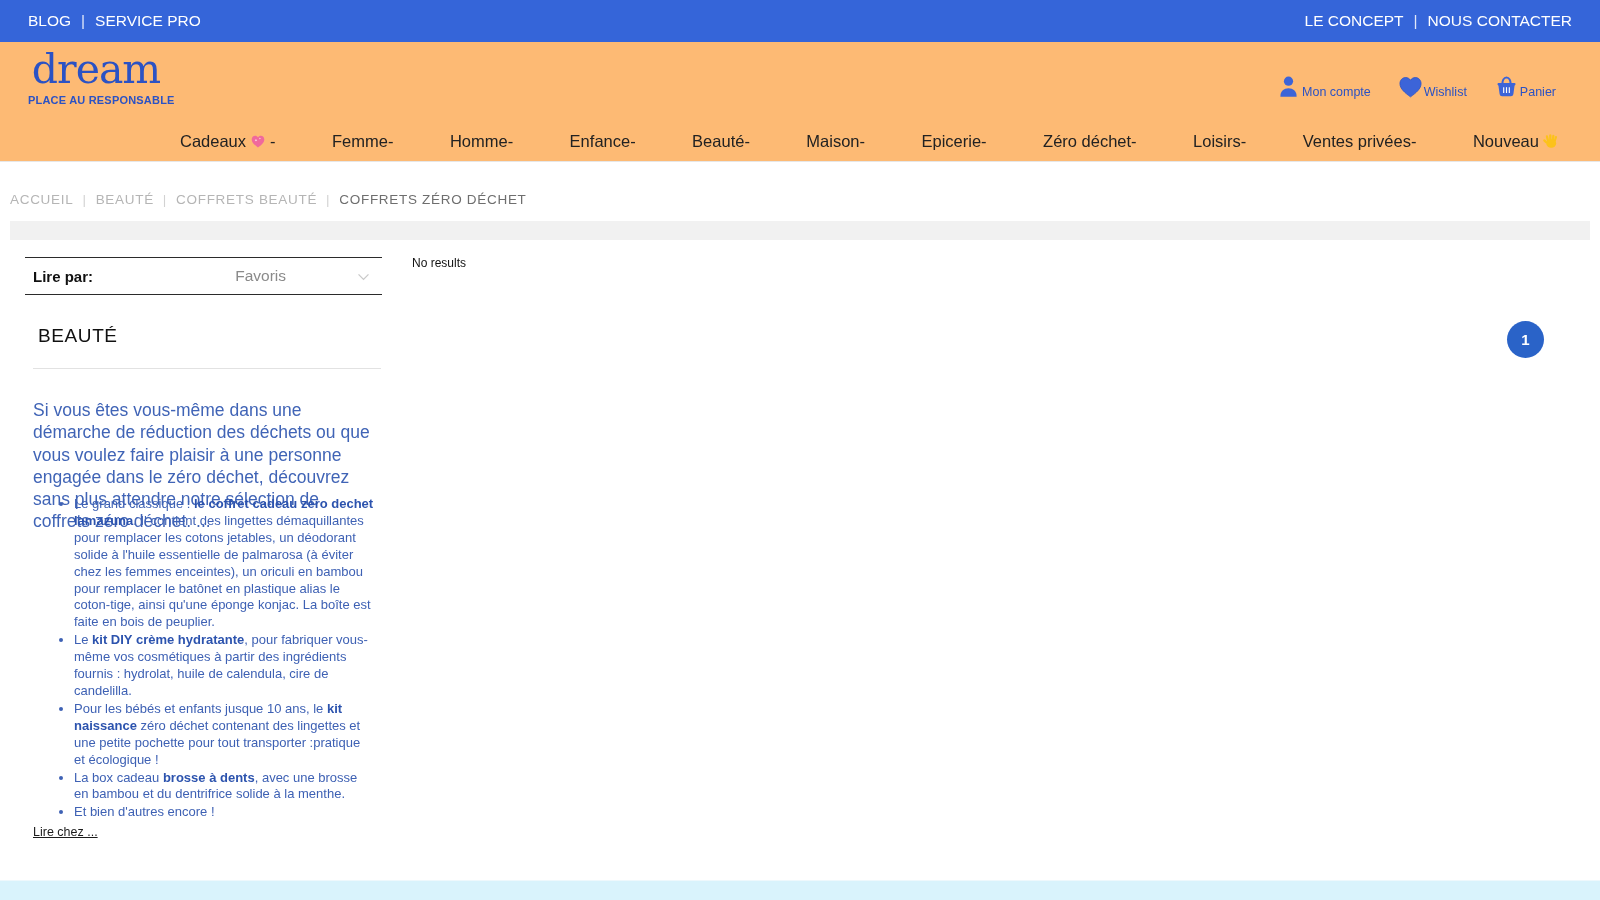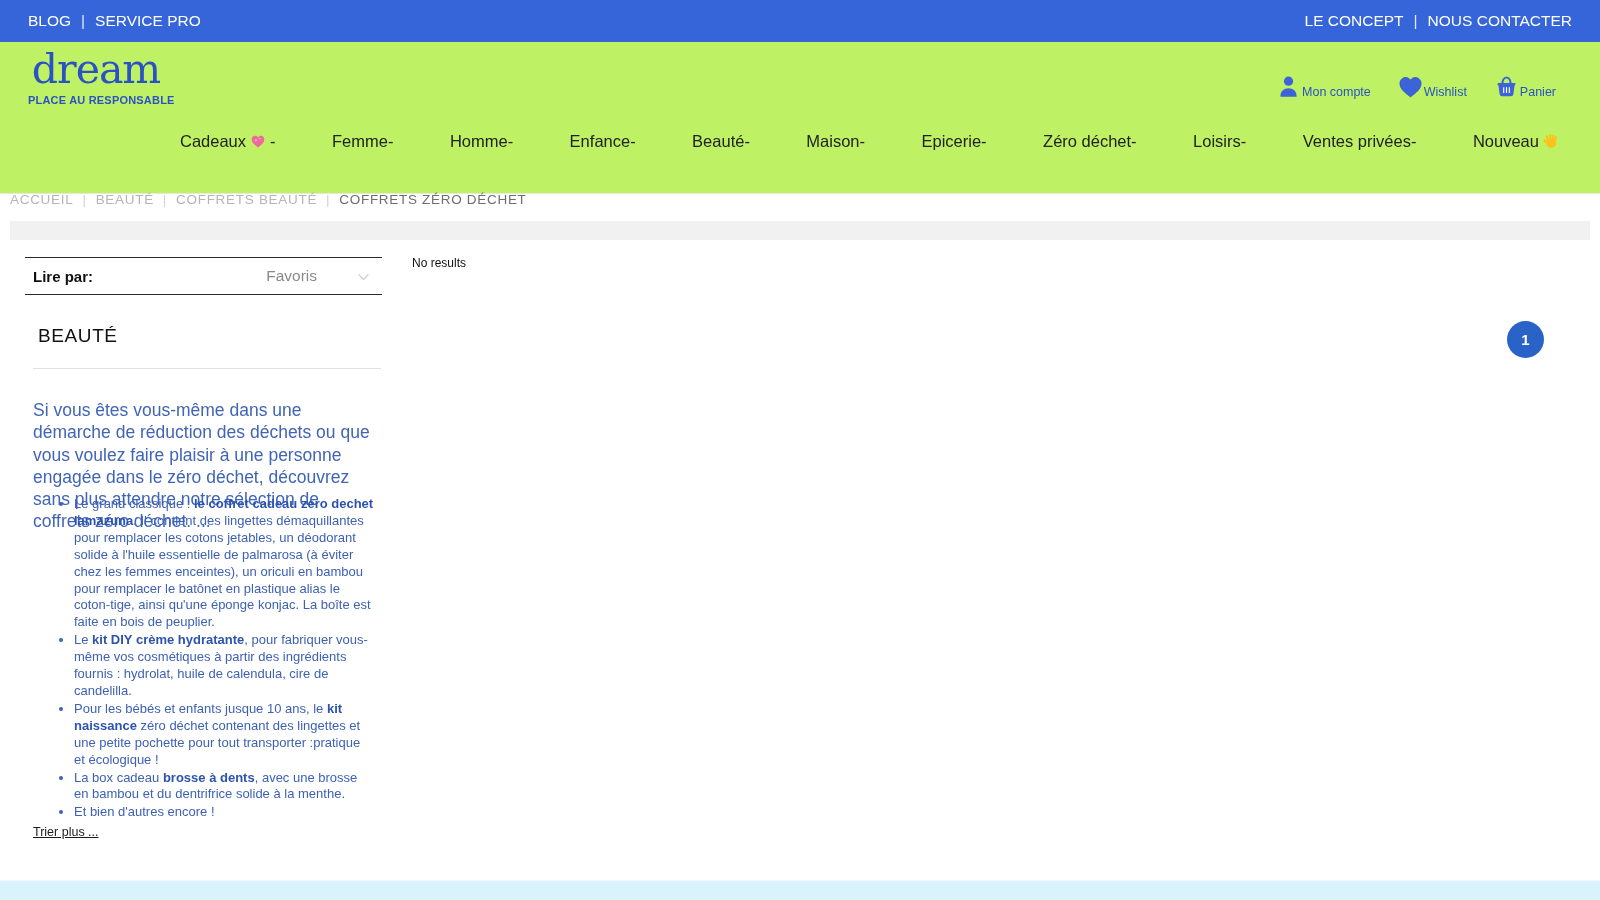--- a/index.html
+++ b/index.html
@@ -6,21 +6,21 @@
   html,body { width:1600px; height:900px; background:#fff; font-family:"Liberation Sans",sans-serif; overflow:hidden; position:relative; }
   a { text-decoration:none; color:inherit; cursor:pointer; }
 
   
   .topbar { position:absolute; top:0; left:0; width:1600px; height:42px; background:#3565d9; color:#fff;
             display:flex; align-items:center; justify-content:space-between; padding:8px 28px; font-size:15.5px; }
   .topbar .grp { display:flex; align-items:center; gap:10px; }
   .topbar .tsep { opacity:.85; font-weight:300; }
 
   
-  .header { position:absolute; top:42px; left:0; width:1600px; height:152px; background:#bef264; border-bottom:1px solid #e7e7e7; }
+  .header { position:absolute; top:42px; left:0; width:1600px; height:120px; background:#fdba74; border-bottom:1px solid #e7e7e7; }
   .logo { position:absolute; left:28px; top:10px; width:136px; text-align:center; color:#2b52c4; cursor:pointer; }
   .logo-dream { font-family:"DejaVu Serif",serif; font-size:41px; line-height:.85; letter-spacing:-1px; }
   .logo-act { font-family:"Liberation Sans",sans-serif; font-weight:bold; font-size:60px; line-height:.82; letter-spacing:-3px; }
   .logo-tag { font-size:11px; font-weight:bold; letter-spacing:.2px; margin-top:7px; white-space:nowrap; }
 
   .search { position:absolute; left:180px; top:29px; width:1180px; height:51px; border:1px solid #ddd; border-radius:2px;
             padding:0 20px; font-size:16px; color:#333; outline:none; font-family:"Liberation Sans",sans-serif; }
   .search::placeholder { color:#8a8f98; }
 
   .actions { position:absolute; right:44px; top:31px; display:flex; gap:26px; }
@@ -38,21 +38,21 @@
   .breadcrumb .sep { color:#d2d2d2; margin:0 9px; }
   .breadcrumb .current { color:#6e6e6e; }
 
   .graybar { position:absolute; top:221px; left:10px; right:10px; height:19px; background:#f1f1f1; }
 
   
   .sort-row { position:absolute; top:257px; left:25px; width:357px; height:38px;
               border-top:1px solid #2b2b2b; border-bottom:1px solid #2b2b2b;
               display:flex; align-items:center; padding:0 10px 0 8px; }
   .sort-label { font-weight:bold; font-size:15px; color:#111; }
-  .sort-value { font-size:15.5px; color:#8a8a8a; margin-left:auto; margin-right:38px; }
+  .sort-value { font-size:15.5px; color:#8a8a8a; margin-left:auto; margin-right:69px; }
   .sort-chevron svg { width:17px; height:17px; display:block; }
 
   .cat-title { position:absolute; top:325px; left:38px; font-size:19px; letter-spacing:.6px; color:#111; font-weight:500; }
   .cat-rule { position:absolute; top:368px; left:33px; width:348px; border-top:1px solid #e2e2e2; }
 
   .intro { position:absolute; top:399px; left:33px; width:346px; font-size:17.5px; line-height:22.3px; color:#4064b6; }
   .bullets { position:absolute; top:495px; left:45px; width:330px; font-size:13px; line-height:16.9px; color:#3e61b4; padding-left:28px; }
   .bullets li { margin:1px; }
   .bullets b { color:#2c53ae; }
   .read-more { position:absolute; top:825px; left:33px; font-size:12.5px; color:#1c1c1c; text-decoration:underline; }
@@ -194,18 +194,18 @@
 <div class="cat-rule"></div>
 
 <p class="intro">Si vous êtes vous-même dans une démarche de réduction des déchets ou que vous voulez faire plaisir à une personne engagée dans le zéro déchet, découvrez sans plus attendre notre sélection de coffrets zéro déchet. ...</p>
 <ul class="bullets">
     <li><span>Le grand classique : </span><b>le coffret cadeau zero dechet lamazuna</b><span>. Il contient des lingettes démaquillantes pour remplacer les cotons jetables, un déodorant solide à l'huile essentielle de palmarosa (à éviter chez les femmes enceintes), un oriculi en bambou pour remplacer le batônet en plastique alias le coton-tige, ainsi qu'une éponge konjac. La boîte est faite en bois de peuplier.</span></li>
     <li><span>Le </span><b>kit DIY crème hydratante</b><span>, pour fabriquer vous-même vos cosmétiques à partir des ingrédients fournis : hydrolat, huile de calendula, cire de candelilla.</span></li>
     <li><span>Pour les bébés et enfants jusque 10 ans, le </span><b>kit naissance</b><span> zéro déchet contenant des lingettes et une petite pochette pour tout transporter :pratique et écologique !</span></li>
     <li><span>La box cadeau </span><b>brosse à dents</b><span>, avec une brosse en bambou et du dentrifrice solide à la menthe.</span></li>
     <li><span>Et bien d'autres encore !</span></li>
   </ul>
-<a class="read-more">Trier plus ...</a>
+<a class="read-more">Lire chez ...</a>
 
 <div class="no-results">No results</div>
 <div class="page-circle">1</div>
 
 <div class="footer-strip"></div>
 
 </body></html>

